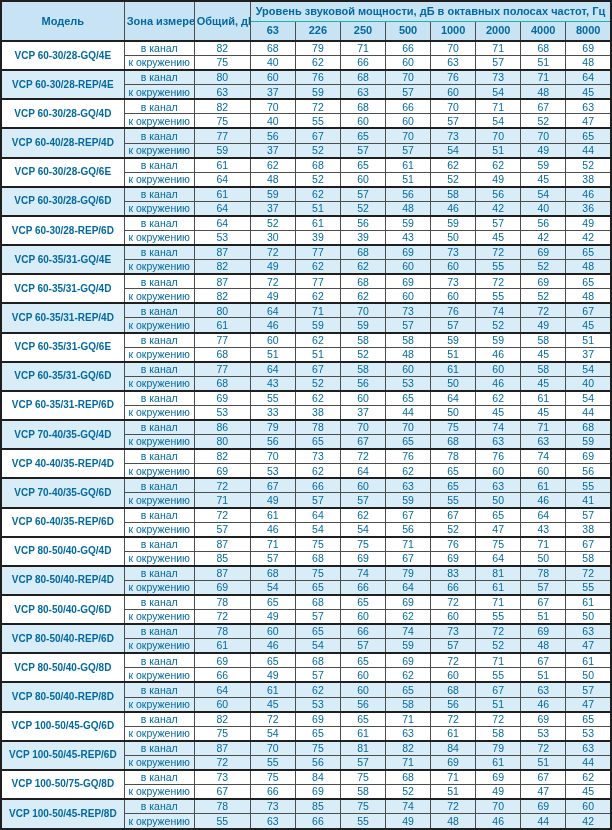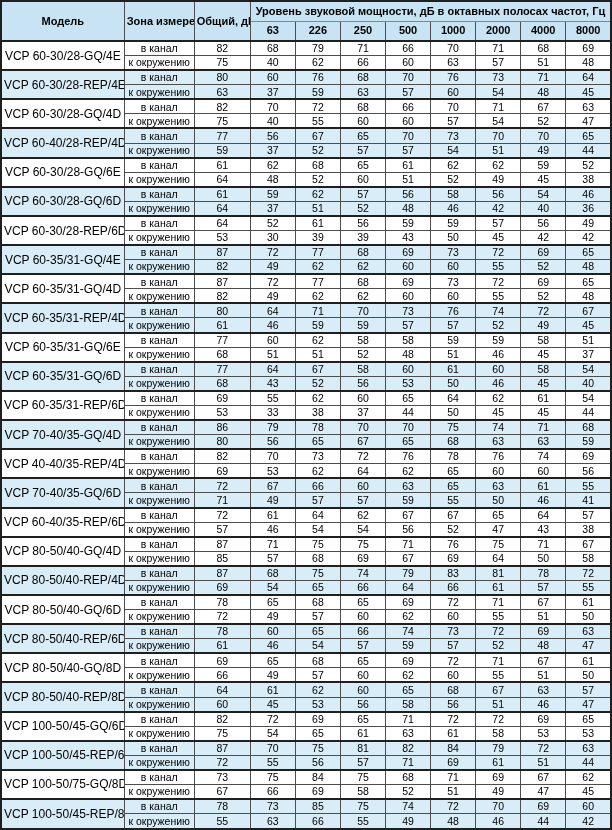--- a/index.html
+++ b/index.html
@@ -11,21 +11,21 @@
     width: 612px;
     height: 830px;
     overflow: hidden;
   }
   table.spec {
     width: 612px;
     height: 830px;
     border-collapse: collapse;
     table-layout: fixed;
     font-family: "Liberation Sans", "DejaVu Sans", sans-serif;
-    color: #000000;
+    color: #0369a1;
     border: 2px solid #1f1f1f;
   }
   table.spec th, table.spec td {
     border: 1px solid #4d4d4d;
     text-align: center;
     vertical-align: middle;
     padding: 0 2px;
     overflow: hidden;
     white-space: nowrap;
   }
@@ -38,21 +38,21 @@
     white-space: normal;
   }
   thead tr { height: 20px; }
   thead th.bands-h { border-bottom: 1px solid #14b8a6; }
   
   tbody td {
     font-size: 10.5px;
     font-weight: normal;
     line-height: 1;
   }
-  tbody td.model { font-size: 12px; }
+  tbody td.model { font-size: 10px; font-weight: bold; }
   tbody tr.group-start td { border-top: 2px solid #1f1f1f; }
   tbody tr.blue td { background: #d9edf8; }
   
   col.c-model { width: 123px; }
   col.c-zone  { width: 70px; }
   col.c-total { width: 56px; }
   col.c-band  { width: 45px; }
 </style>
 </head>
 <body>

